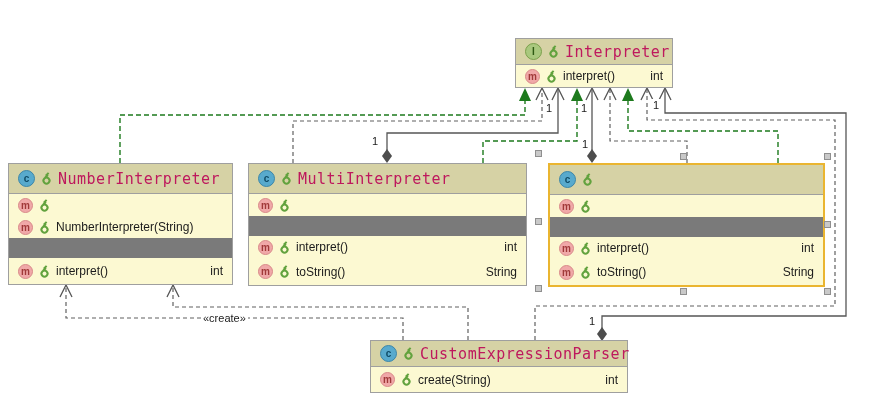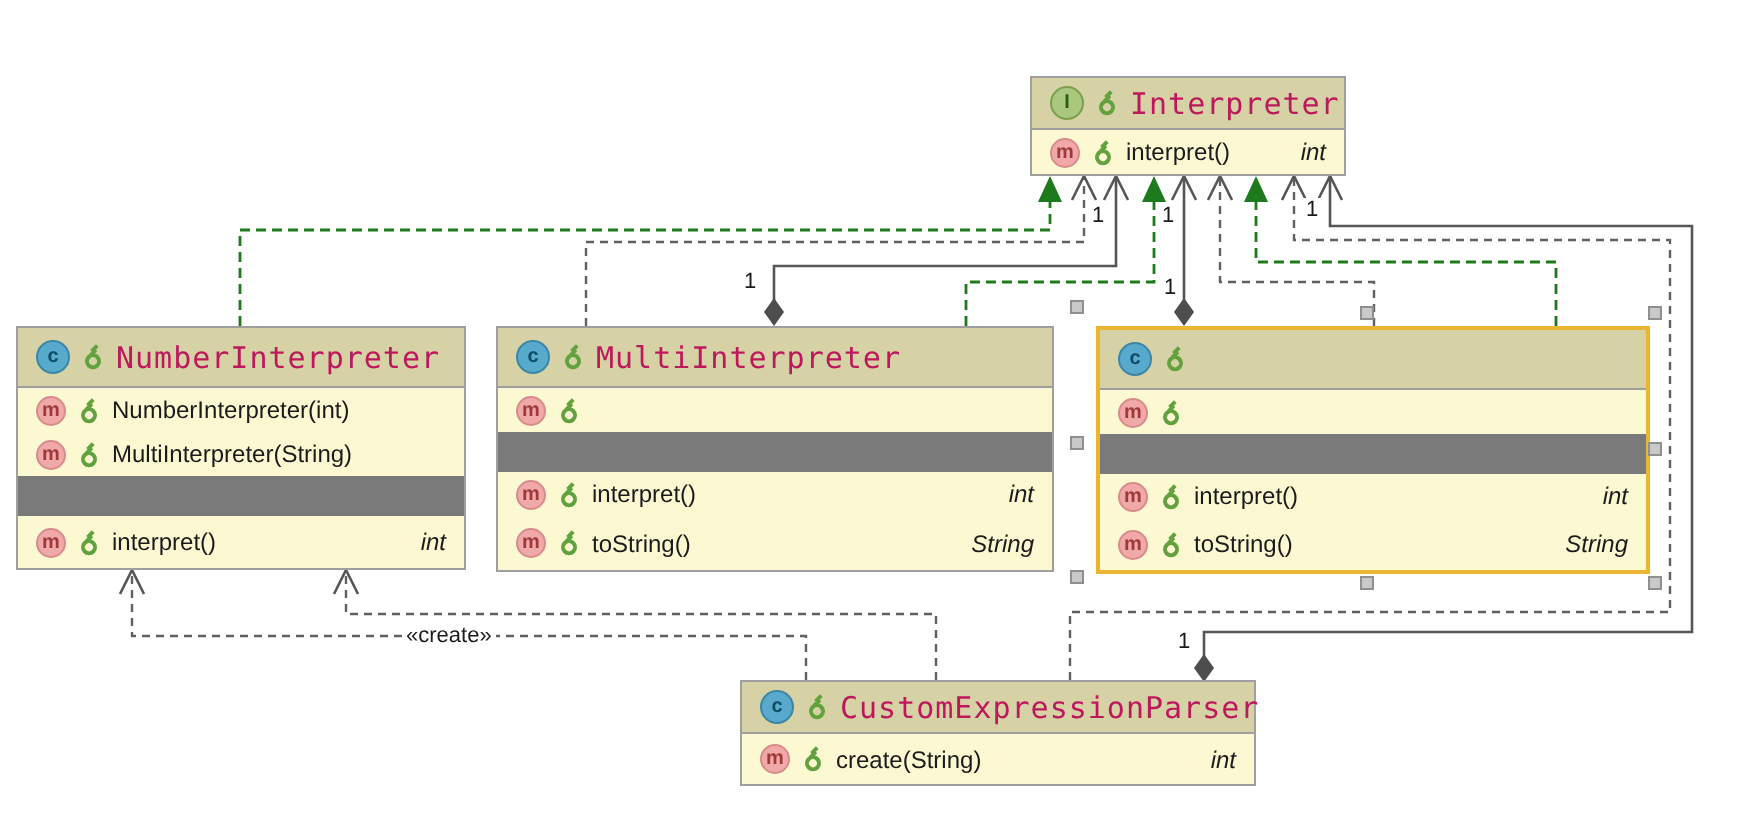--- a/index.html
+++ b/index.html
@@ -10,21 +10,21 @@
   .cbox{position:absolute;z-index:3;border:1px solid #9f9f9f;background:#fcf9d2;
         display:flex;flex-direction:column;box-sizing:border-box;}
   .cbox.selected{border:2px solid #eab530;}
   .chead{display:flex;align-items:center;gap:6px;padding:0 9px;background:#d6d2a5;
          border-bottom:1px solid #9f9f9f;flex:0 0 29px;}
   .chead.slim{flex:0 0 25px;}
   .cname{font-family:"DejaVu Sans Mono",monospace;font-size:15px;color:#be185d;letter-spacing:0.5px;}
   .crow{display:flex;align-items:center;gap:6px;padding:0 9px;flex:0 0 22px;font-size:12px;color:#1b1b1b;}
   .crow.grow{flex:1 1 auto;}
   .sep{flex:0 0 20px;background:#7a7a7a;}
-  .mtype{margin-left:auto;font-style:italic;}
+  .mtype{margin-left:auto;}
 
   .ic{display:inline-flex;align-items:center;justify-content:center;border-radius:50%;
       font-size:10px;font-weight:bold;flex:0 0 auto;}
   .ic.interface{width:15px;height:15px;background:#a9c87e;color:#2f5a13;border:1px solid #7ba04c;}
   .ic.clazz{width:15px;height:15px;background:#58aacd;color:#0e4b66;border:1px solid #3c86a8;}
   .ic.method{width:13px;height:13px;background:#f0a8a8;color:#a03939;border:1px solid #d98a8a;}
 
   .key{display:inline-block;width:11px;height:11px;position:relative;flex:0 0 auto;
        transform:rotate(-45deg);}
   .key::before{content:"";position:absolute;left:0;bottom:0;width:4px;height:4px;
@@ -133,26 +133,25 @@
 
   <div class="cbox" style="left:8px;top:163px;width:225px;height:122px;">
     <div class="chead">
       <span class="ic clazz">c</span>
       <span class="key"></span>
       <span class="cname">NumberInterpreter</span>
     </div>
     <div class="crow">
       <span class="ic method">m</span>
       <span class="key"></span>
-      <span>NumberInterpreter(int)</span>
-    </div>
-    <div class="crow">
-      <span class="ic method">m</span>
-      <span class="key"></span>
-      <span>MultiInterpreter(String)</span>
+    </div>
+    <div class="crow">
+      <span class="ic method">m</span>
+      <span class="key"></span>
+      <span>NumberInterpreter(String)</span>
     </div>
     <div class="sep"></div>
     <div class="crow grow">
       <span class="ic method">m</span>
       <span class="key"></span>
       <span>interpret()</span>
       <span class="mtype">int</span>
     </div>
   </div>
 

